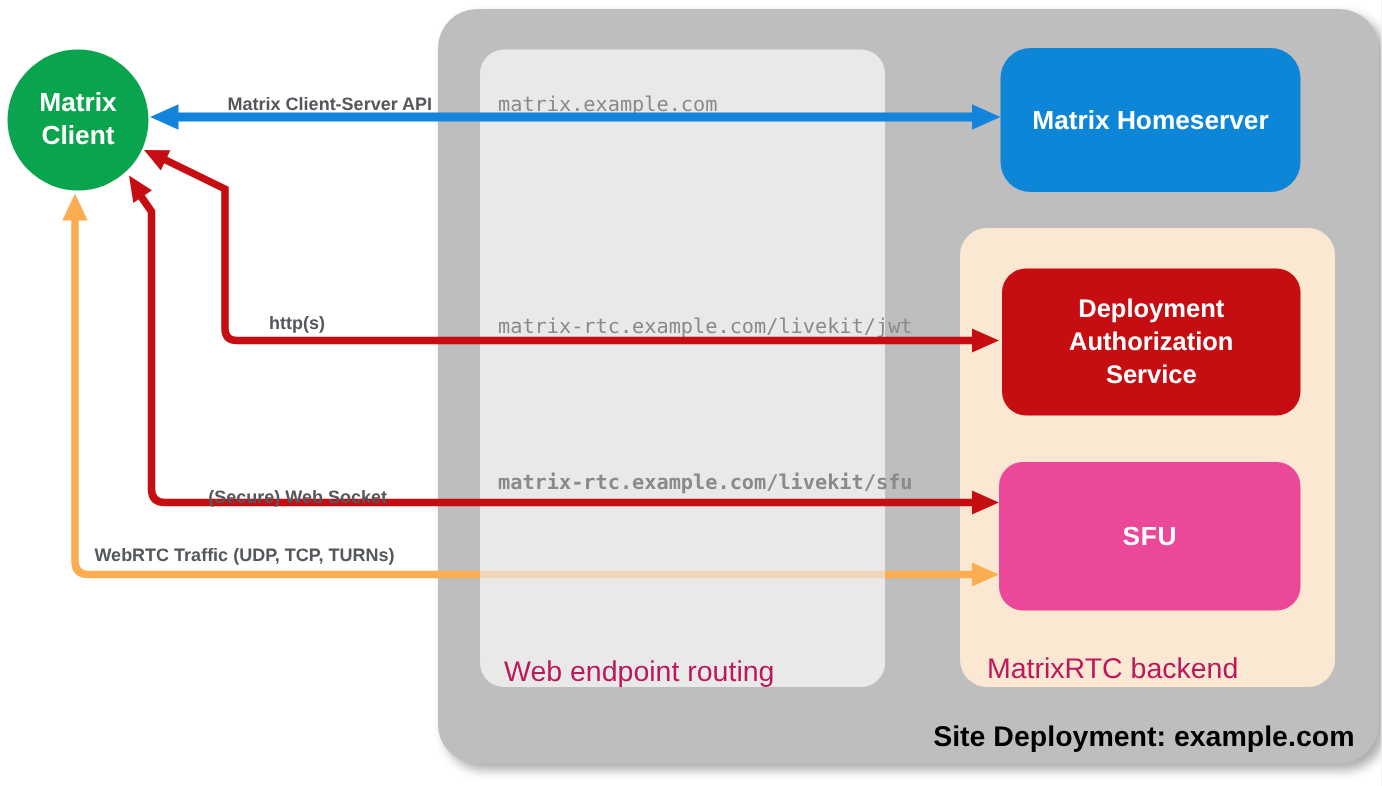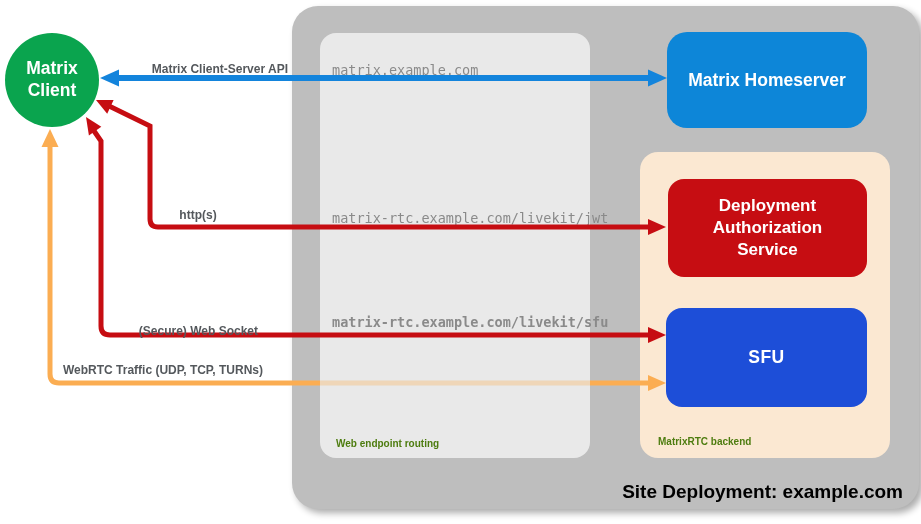--- a/index.html
+++ b/index.html
@@ -37,33 +37,33 @@
     left:667px; top:32px; width:200px; height:96px; border-radius:20px;
     background:#0d86d8; font-size:17.5px;justify-content:center;
   }
   .auth-box {
     left:668px; top:179px; width:199px; height:98px; border-radius:16px;
     background:#c60d12; font-size:17px; line-height:1.3;
   }
   .auth-box .lbl { width:150px; }
   .sfu-box {
     left:666px; top:308px; width:201px; height:99px; border-radius:16px;
-    background:#1d4ed8; font-size:17.5px; letter-spacing:0.5px;
+    background:#ec4899; font-size:17.5px; letter-spacing:0.5px;
   }
 
   
   .arrow-label {
     font-size:12px; font-weight:600; color:#54585c; text-align:right;
     white-space:nowrap;
   }
   .mono {
     font-family:"DejaVu Sans Mono","Liberation Mono",monospace;
     font-size:13.5px; color:#8a8a8a; white-space:nowrap;
   }
-  .zone-title { font-size:10px; font-weight:bold; color:#4d7c0f; white-space:nowrap; }
+  .zone-title { font-size:19px; font-weight:normal; color:#be185d; white-space:nowrap; }
   .site-caption {
     font-size:19px; font-weight:bold; color:#000000; text-align:right;
     white-space:nowrap;
   }
 
   svg.wires { left:0; top:0; width:921px; height:524px; pointer-events:none; }
 </style>
 </head>
 <body>
 

